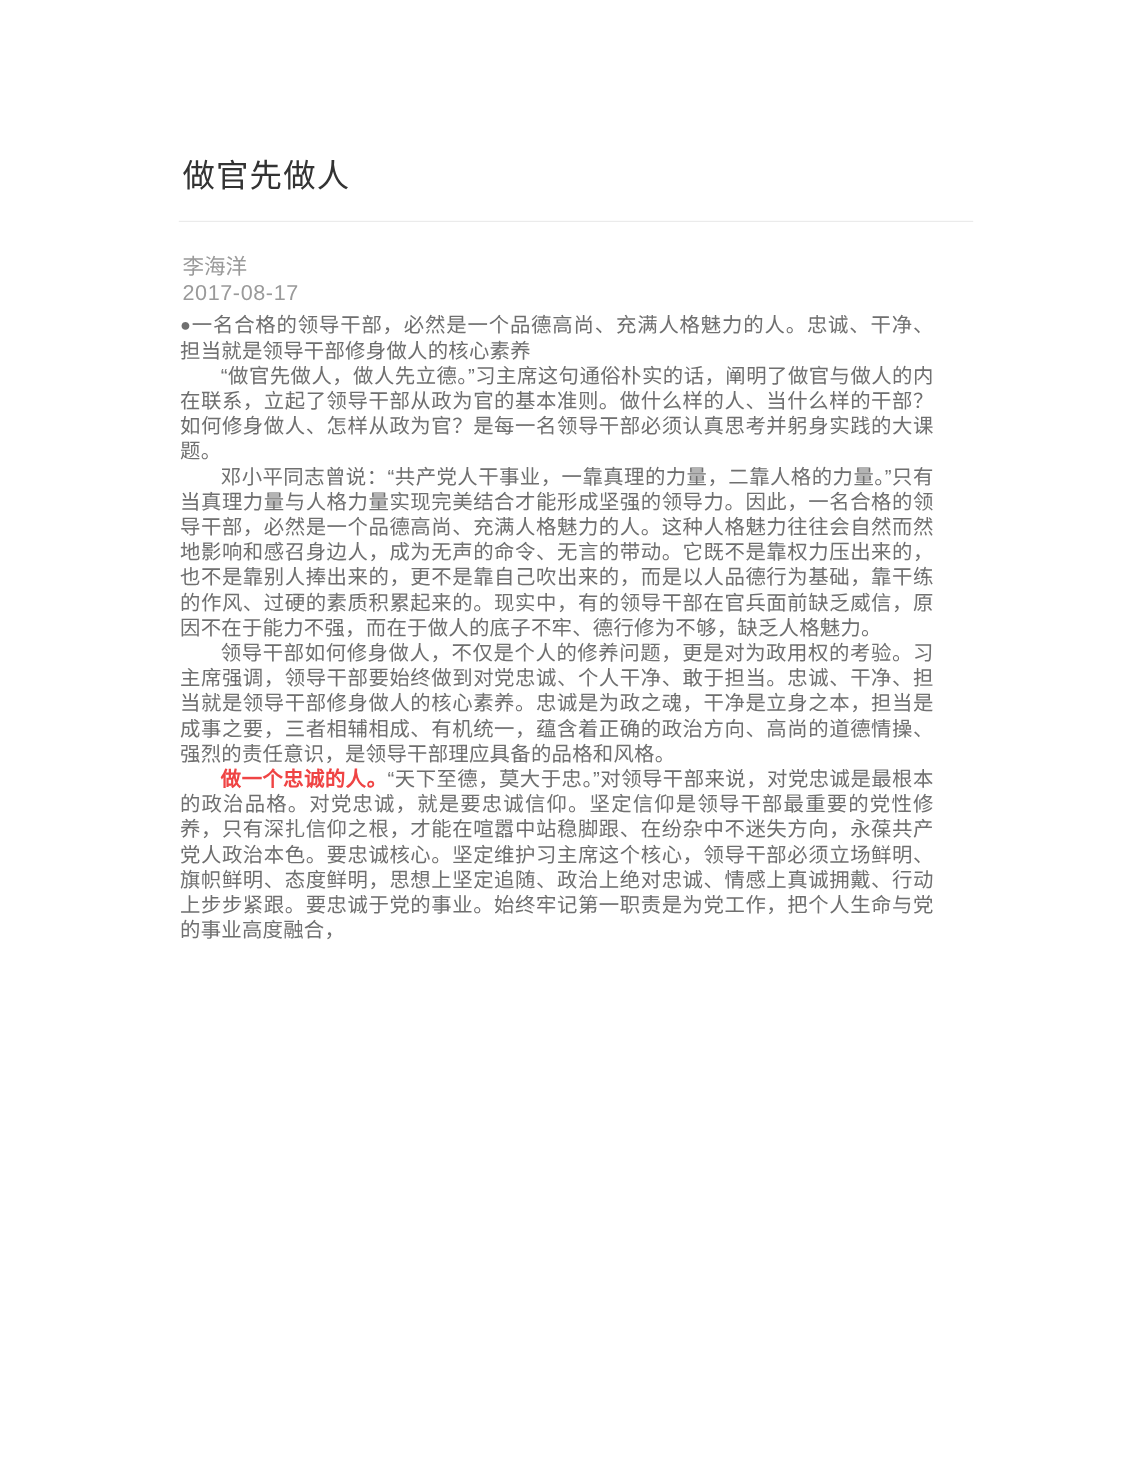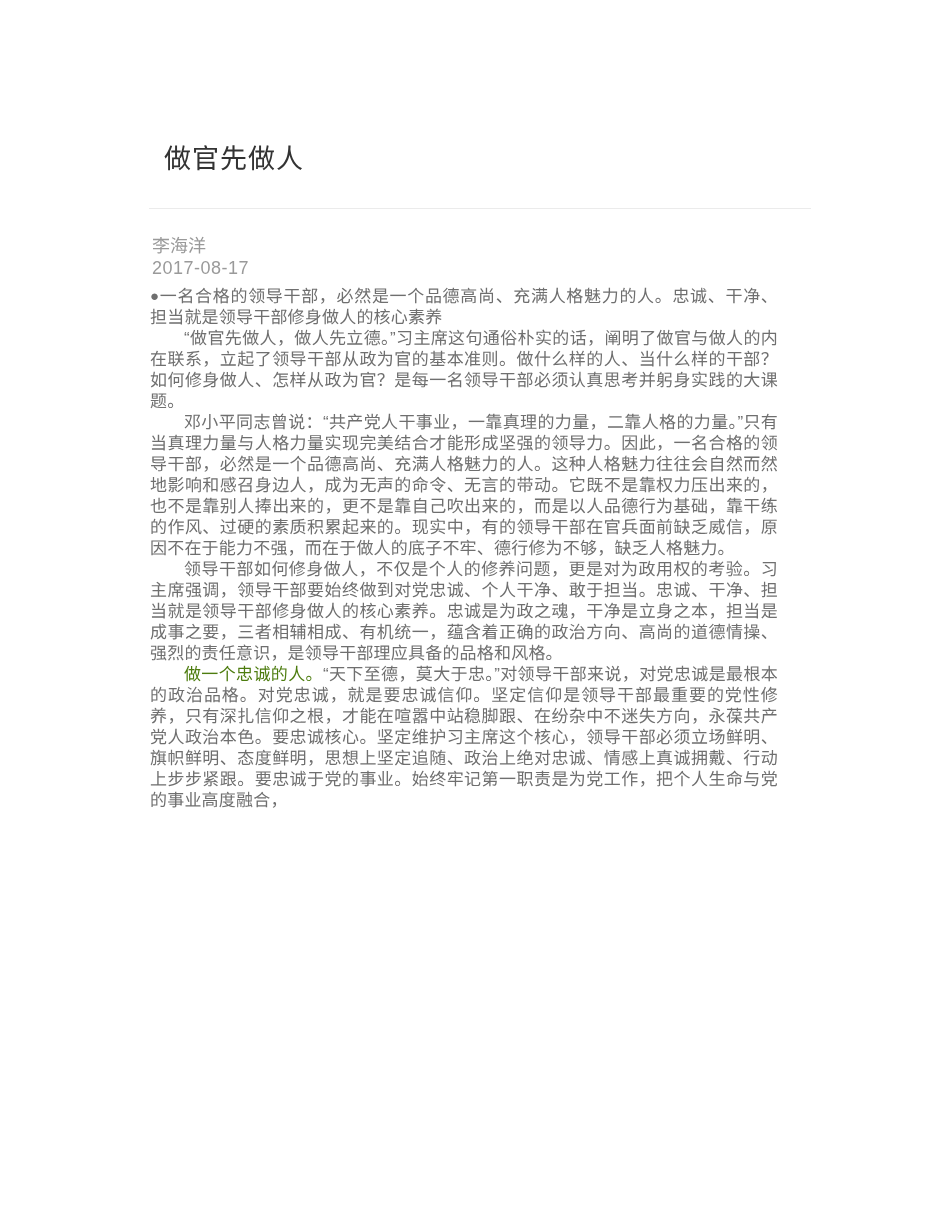--- a/index.html
+++ b/index.html
@@ -45,21 +45,21 @@
     left: 149px;
     top: 128px;
     width: 662px;
   }
 
   .article-title {
     font-size: 27px;
     line-height: 38px;
     color: #333333;
     font-weight: 400;
-    margin: 12px;
+    margin: 0;
     padding: 0 0 18px 3px;
     letter-spacing: 1px;
   }
 
   .title-divider {
     width: 662px;
     height: 1px;
     background: #ebebeb;
     border: 0;
     margin: 0;
@@ -93,22 +93,22 @@
   .para.lead {
     text-indent: 0;
   }
 
   .para.indented {
     text-indent: 2em;
   }
 
   .para b,
   .para strong {
-    color: #4d7c0f;
-    font-weight: 400;
+    color: #ef4444;
+    font-weight: 700;
   }
 
   .bullet-dot {
     font-size: 15px;
     vertical-align: 1px;
   }
 </style>
 </head>
 <body>
 

